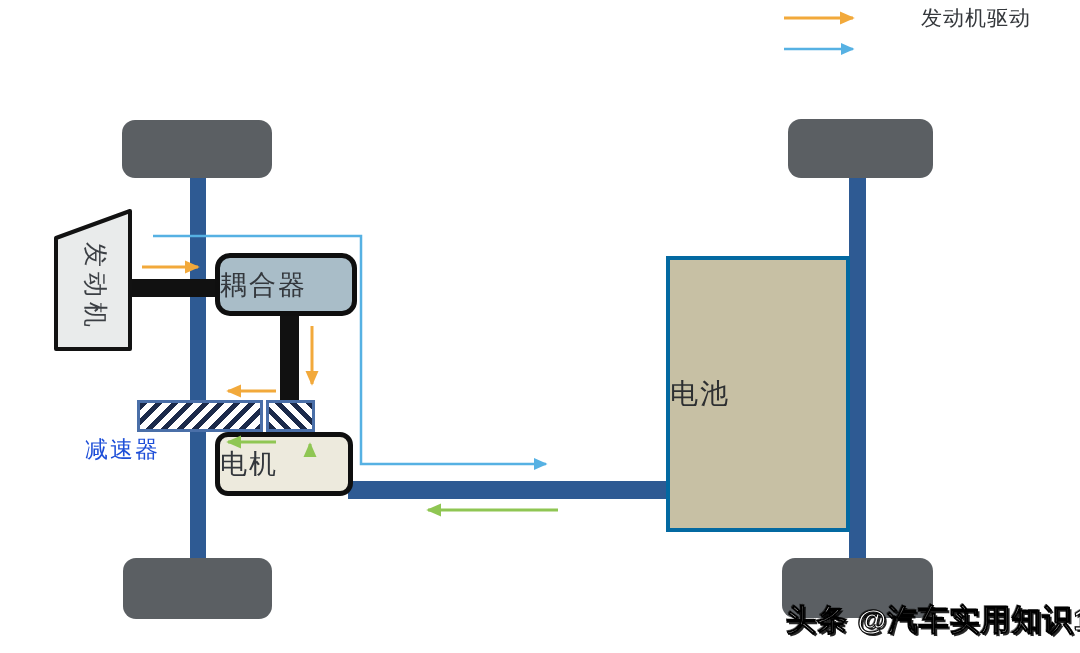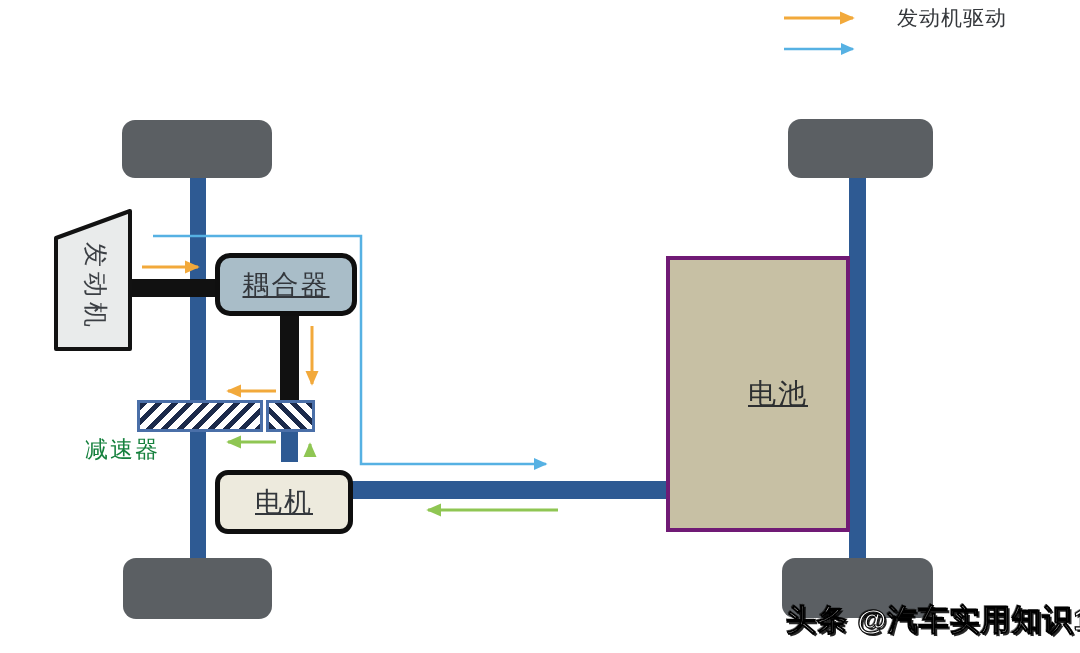--- a/index.html
+++ b/index.html
@@ -4,61 +4,61 @@
 <style>
   * { margin:0; padding:0; box-sizing:border-box; }
   html,body { background:#ffffff; }
   body { font-family:"Liberation Sans","DejaVu Sans",sans-serif; }
   .stage { position:relative; width:1080px; height:653px; background:#fff; overflow:hidden; }
 
   
   .legend { position:absolute; left:781px; top:5px; display:flex; flex-direction:column; gap:5px; }
   .legend-row { display:flex; align-items:center; gap:24px; height:26px; }
   .legend-row svg { width:92px; height:16px; flex:0 0 auto; }
-  .legend-label { font-size:21px; color:#35383c; letter-spacing:1px; white-space:nowrap; }
+  .legend-label { font-size:21px; color:#35383c; letter-spacing:1px; white-space:nowrap;margin-left:24px; }
 
   
   .wheel { position:absolute; background:var(--c-wheel,#5b5f63); border-radius:13px; }
   .wheel.fl { left:122px; top:120px; width:150px; height:58px; }
   .wheel.rl { left:123px; top:558px; width:149px; height:61px; }
   .wheel.fr { left:788px; top:119px; width:145px; height:59px; }
   .wheel.rr { left:782px; top:558px; width:151px; height:60px; }
   .axle { position:absolute; background:var(--c-axle,#2e5a93); }
   .axle.left  { left:190px; top:176px; width:16px; height:384px; }
   .axle.right { left:849px; top:176px; width:17px; height:384px; }
 
   
   .shaft-black { position:absolute; background:var(--c-shaft,#111); }
   .engine-shaft  { left:126px; top:279px; width:94px; height:18px; }
   .coupler-shaft { left:280px; top:312px; width:19px; height:92px; }
   .shaft-blue { position:absolute; background:var(--c-axle,#2e5a93); }
   .motor-shaft { left:281px; top:430px; width:17px; height:32px; }
   .motor-battery-bar { left:348px; top:481px; width:322px; height:18px; }
 
   
-  .block { position:absolute; display:flex; align-items:center; justify-content:center;
-           color:#33373c;text-decoration:underline; }
+  .block { position:absolute; display:flex; align-items:center; 
+           color:#33373c; }
   .coupler { left:215px; top:253px; width:142px; height:63px; background:var(--c-coupler-fill,#a9bdc8);
              border:5px solid #0f0f0f; border-radius:15px; font-size:27px; letter-spacing:2px; }
-  .motor   { left:215px; top:470px; width:138px; height:64px; background:var(--c-motor-fill,#edeadd);
+  .motor   { left:215px; top:432px; width:138px; height:64px; background:var(--c-motor-fill,#edeadd);
              border:5px solid #0f0f0f; border-radius:13px; font-size:27px; letter-spacing:2px; }
   .battery { left:666px; top:256px; width:184px; height:276px; background:var(--c-battery-fill,#c7c0a4);
-             border:4px solid #701a75; font-size:28px; letter-spacing:2px; color:#2d2f31;padding-left:40px; }
+             border:4px solid #0369a1; font-size:28px; letter-spacing:2px; color:#2d2f31; }
 
   .engine-svg { position:absolute; left:50px; top:205px; width:86px; height:150px; }
   .engine-label { position:absolute; left:95px; top:287px; transform:translate(-50%,-50%) rotate(90deg);
                   white-space:nowrap; font-size:25px; letter-spacing:5px; color:#3b3f44; }
 
   
   .reducer-seg { position:absolute; top:400px; height:32px; border:3px solid var(--c-reducer-border,#4a6fa8); }
   .reducer-seg.lseg { left:137px; width:126px;
       background:repeating-linear-gradient(135deg, var(--c-reducer-hatch,#1b2a4a) 0 5px, #ffffff 5px 11px); }
   .reducer-seg.rseg { left:266px; width:49px;
       background:repeating-linear-gradient(45deg, var(--c-reducer-hatch,#1b2a4a) 0 5px, #ffffff 5px 11px); }
-  .reducer-label { position:absolute; left:85px; top:434px; font-size:23px; color:#15803d; letter-spacing:2px; }
+  .reducer-label { position:absolute; left:85px; top:434px; font-size:23px; color:#1d4ed8; letter-spacing:2px; }
 
   
   .arrows { position:absolute; left:0; top:0; width:1080px; height:653px; pointer-events:none; }
   .ln-orange { stroke:var(--c-engine-drive,#f2a93b); stroke-width:3; fill:none; }
   .ln-green  { stroke:var(--c-battery-drive,#8fc653); stroke-width:3; fill:none; }
   .ln-blue   { stroke:var(--c-battery-reverse,#56b1e3); stroke-width:2.5; fill:none; }
   .hd-orange { fill:var(--c-engine-drive,#f2a93b); }
   .hd-green  { fill:var(--c-battery-drive,#8fc653); }
   .hd-blue   { fill:var(--c-battery-reverse,#56b1e3); }
 

